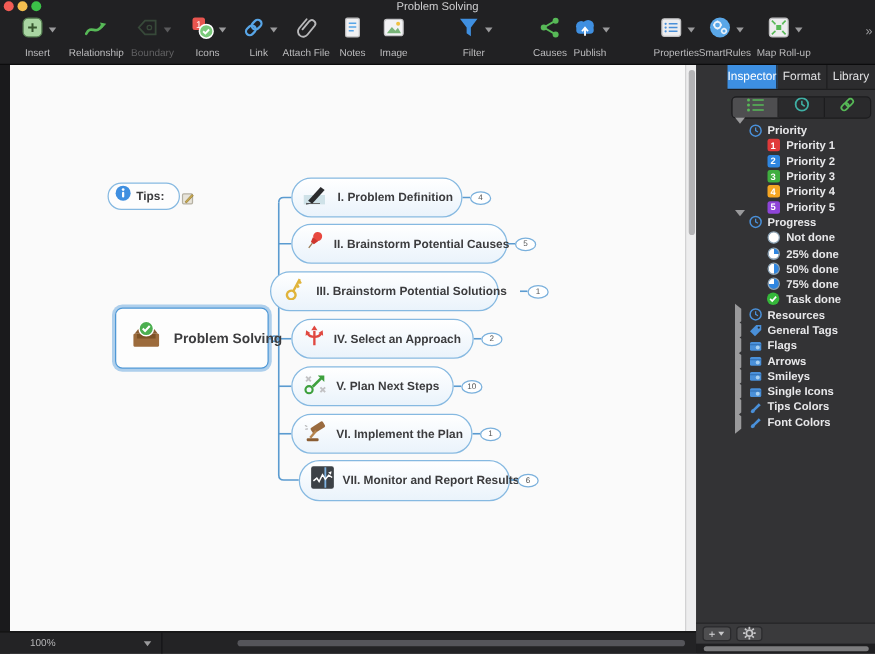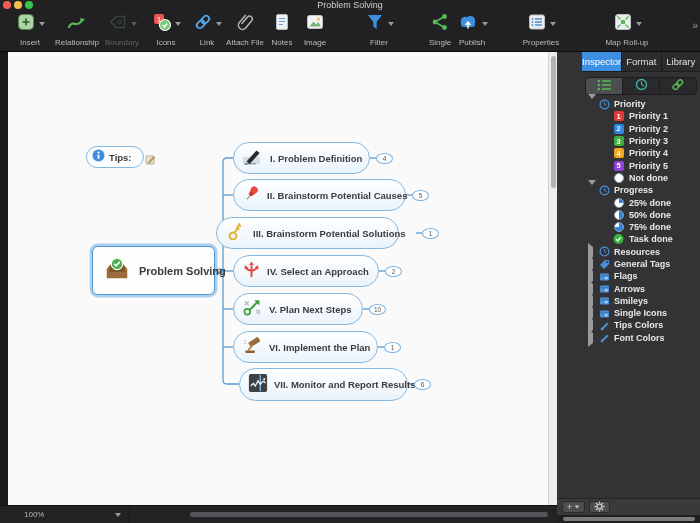--- a/index.html
+++ b/index.html
@@ -198,21 +198,21 @@
     <div class="tb-ic">
         <span>
       <svg width="20" height="20" viewBox="0 0 20 20">
             <path d="M14.5 4.5 L5 10 M5 10 L14.5 15.5" stroke="#57b957" stroke-width="1.6"></path>
             <circle cx="14.5" cy="4.5" r="2.4" fill="#57b957"></circle>
             <circle cx="5" cy="10" r="2.4" fill="#57b957"></circle>
             <circle cx="14.5" cy="15.5" r="2.4" fill="#57b957"></circle>
           </svg>
     </span>
       </div>
-    <div class="tb-label">Single</div>
+    <div class="tb-label">Causes</div>
   </div>
 
   <div class="tb-item" style="left:472px">
     <div class="tb-ic">
         <span>
       <svg width="22" height="20" viewBox="0 0 22 20">
             <circle cx="8" cy="9" r="4.2" fill="#3f8fe0"></circle>
             <circle cx="13.5" cy="8.5" r="4.6" fill="#3f8fe0"></circle>
             <rect x="4" y="9" width="14" height="6" rx="3" fill="#3f8fe0"></rect>
             <path d="M11 16.5 v-5.5 M8.6 13 l2.4 -2.8 2.4 2.8" stroke="#fff" stroke-width="1.5" fill="none"></path>
@@ -232,20 +232,35 @@
             <circle cx="5.5" cy="10" r="0.9" fill="#4a90d9"></circle>
             <circle cx="5.5" cy="13" r="0.9" fill="#4a90d9"></circle>
             <path d="M8 7h7M8 10h7M8 13h7" stroke="#4a90d9" stroke-width="1.3"></path>
           </svg>
     </span>
         <span class="caret"></span>
       </div>
     <div class="tb-label">Properties</div>
   </div>
 
+  <div class="tb-item" style="left:580px">
+    <div class="tb-ic">
+        <span>
+      <svg width="20" height="20" viewBox="0 0 20 20">
+            <circle cx="10" cy="10" r="8" fill="#5aa7e8"></circle>
+            <circle cx="8" cy="8" r="2.6" fill="none" stroke="#eef4fb" stroke-width="1.4"></circle>
+            <path d="M8 4.4v1.4M8 10.2v1.4M4.4 8h1.4M10.2 8h1.4" stroke="#eef4fb" stroke-width="1.2"></path>
+            <circle cx="13.2" cy="12.8" r="1.8" fill="none" stroke="#eef4fb" stroke-width="1.2"></circle>
+            <path d="M13.2 10.2v1M13.2 14.4v1M10.6 12.8h1M14.8 12.8h1" stroke="#eef4fb"></path>
+          </svg>
+    </span>
+        <span class="caret"></span>
+      </div>
+    <div class="tb-label">SmartRules</div>
+  </div>
 
   <div class="tb-item" style="left:627px">
     <div class="tb-ic">
         <span>
       <svg width="20" height="20" viewBox="0 0 20 20">
             <rect x="2.5" y="2.5" width="15" height="15" rx="2.5" fill="#ededef" stroke="#c0c0c2"></rect>
             <rect x="8" y="8" width="4" height="4" fill="#57b957"></rect>
             <path d="M4.5 4.5 l2.5 2.5 M15.5 4.5 l-2.5 2.5 M4.5 15.5 l2.5 -2.5 M15.5 15.5 l-2.5 -2.5" stroke="#57b957" stroke-width="1.4"></path>
             <path d="M6 7.5 h1.5 v-1.5 z M14 7.5 h-1.5 v-1.5 z M6 12.5 h1.5 v1.5 z M14 12.5 h-1.5 v1.5 z" fill="#57b957"></path>
           </svg>
@@ -504,35 +519,35 @@
         </span>
       <span class="c-lab">Priority 4</span>
     </div>
     <div class="trow child">
       <span class="c-ic">
           <span class="pr-sq" style="background:#8e44d8">5</span>
         </span>
       <span class="c-lab">Priority 5</span>
     </div>
 
-    <div class="trow child">
-      <span class="c-ic">
-          <span class="pie" style="background:#fff"></span>
-        </span>
-      <span class="c-lab">Not done</span>
-    </div>
     <div class="trow">
       <span class="disc"><span class="disc-d"></span></span>
       <span class="g-ic">
           <svg width="11" height="11" viewBox="0 0 11 11">
             <circle cx="5.5" cy="5.5" r="4.4" fill="none" stroke="#4a90d9" stroke-width="1.2"></circle>
             <path d="M5.5 3 V5.5 L7.4 6.6" stroke="#4a90d9" fill="none"></path>
           </svg>
         </span>
       <span class="g-lab">Progress</span>
+    </div>
+    <div class="trow child">
+      <span class="c-ic">
+          <span class="pie" style="background:#fff"></span>
+        </span>
+      <span class="c-lab">Not done</span>
     </div>
     <div class="trow child">
       <span class="c-ic">
           <span class="pie" style="background:conic-gradient(#2f86e0 0 25%, #fff 25% 100%)"></span>
         </span>
       <span class="c-lab">25% done</span>
     </div>
     <div class="trow child">
       <span class="c-ic">
           <span class="pie" style="background:conic-gradient(#2f86e0 0 50%, #fff 50% 100%)"></span>

